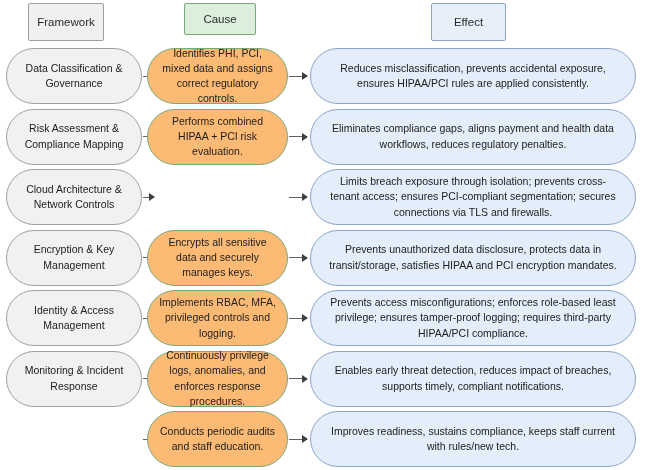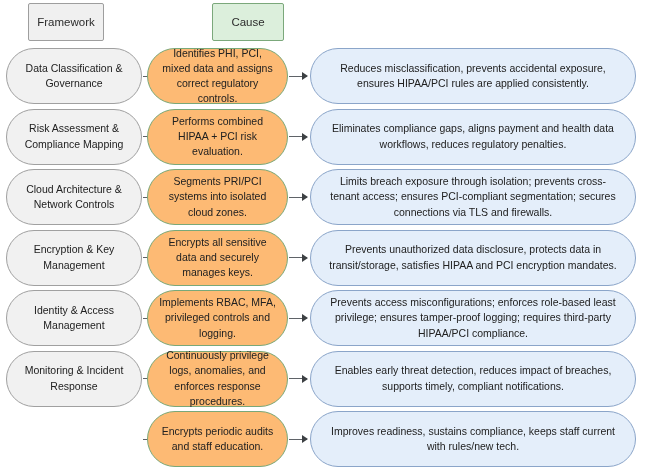--- a/index.html
+++ b/index.html
@@ -34,24 +34,23 @@
     color: #2b2b2b;
     line-height: 1.25;
     text-align: center;
   }
   .hdr-framework {
     left: 28px;  top: 3px;  width: 76px;  height: 38px;
     background: #f0f0f0;
     border-color: #9e9e9e;
   }
   .hdr-cause {
-    left: 184px; top: 3px;  width: 72px;  height: 38px;
+    left: 184px; top: 3px;  width: 72px;  height: 32px;
     background: #dcefdc;
     border-color: #7ba87b;
-    margin-left: 28px;
   }
   .hdr-effect {
     left: 431px; top: 3px;  width: 75px;  height: 38px;
     background: #e7effa;
     border-color: #8aa4c8;
   }
 
   
   .row {
     position: absolute;
@@ -134,20 +133,21 @@
     width: 18px;
   }
 </style>
 </head>
 <body>
 
 <div id="diagram">
 
   <div class="col-header hdr-framework">Framework</div>
   <div class="col-header hdr-cause">Cause</div>
+  <div class="col-header hdr-effect">Effect</div>
 
   <div id="rows-container">
       <div class="row" style="top: 48px;">
         <div class="node node-framework">Data Classification &amp; Governance</div>
         <div class="arrow arrow-fw-cause">
           <span class="shaft"></span>
           <span class="head"></span>
         </div>
         <div class="node node-cause">Identifies PHI, PCI, mixed data and assigns correct regulatory controls.</div>
         <div class="arrow arrow-cause-effect">
@@ -168,21 +168,20 @@
           <span class="head"></span>
         </div>
         <div class="node node-effect">Eliminates compliance gaps, aligns payment and health data workflows, reduces regulatory penalties.</div>
       </div>
       <div class="row" style="top: 169px;">
         <div class="node node-framework">Cloud Architecture &amp; Network Controls</div>
         <div class="arrow arrow-fw-cause">
           <span class="shaft"></span>
           <span class="head"></span>
         </div>
-        <div class="node node-cause">Segments PRI/PCI systems into isolated cloud zones.</div>
         <div class="arrow arrow-cause-effect">
           <span class="shaft"></span>
           <span class="head"></span>
         </div>
         <div class="node node-effect">Limits breach exposure through isolation; prevents cross-tenant access; ensures PCI-compliant segmentation; secures connections via TLS and firewalls.</div>
       </div>
       <div class="row" style="top: 229.5px;">
         <div class="node node-framework">Encryption &amp; Key Management</div>
         <div class="arrow arrow-fw-cause">
           <span class="shaft"></span>
@@ -219,21 +218,21 @@
           <span class="shaft"></span>
           <span class="head"></span>
         </div>
         <div class="node node-effect">Enables early threat detection, reduces impact of breaches, supports timely, compliant notifications.</div>
       </div>
       <div class="row" style="top: 411px;">
         <div class="arrow arrow-fw-cause">
           <span class="shaft"></span>
           <span class="head"></span>
         </div>
-        <div class="node node-cause">Encrypts periodic audits and staff education.</div>
+        <div class="node node-cause">Conducts periodic audits and staff education.</div>
         <div class="arrow arrow-cause-effect">
           <span class="shaft"></span>
           <span class="head"></span>
         </div>
         <div class="node node-effect">Improves readiness, sustains compliance, keeps staff current with rules/new tech.</div>
       </div>
     </div>
 
 </div>
 

